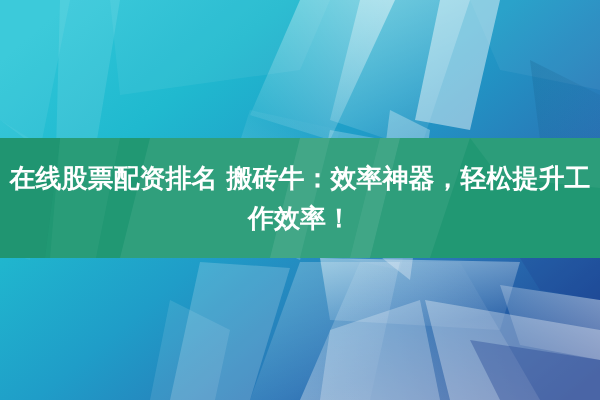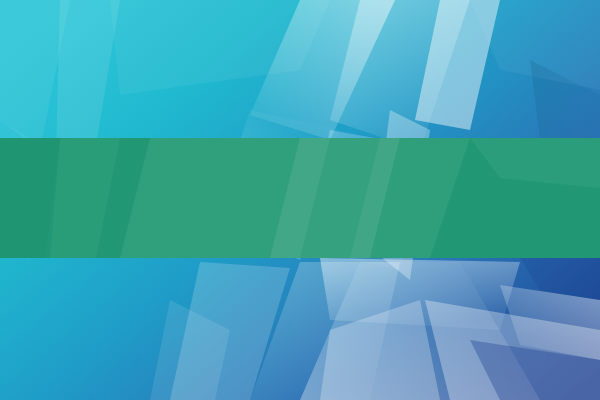--- a/index.html
+++ b/index.html
@@ -129,14 +129,17 @@
       <rect x="0" y="0" width="600" height="120" fill="#219873"></rect>
       <polygon points="150,0 330,0 300,120 120,120" fill="#ffffff" opacity="0.07"></polygon>
       <polygon points="300,0 400,0 370,120 270,120" fill="#ffffff" opacity="0.09"></polygon>
       <polygon points="380,0 470,0 430,120 350,120" fill="#ffffff" opacity="0.06"></polygon>
       <polygon points="60,0 120,0 96,120 50,120" fill="#ffffff" opacity="0.04"></polygon>
       <polygon points="470,0 600,0 600,50 500,40" fill="#ffffff" opacity="0.05"></polygon>
       <polygon points="0,0 60,0 45,120 0,120" fill="#0d6a50" opacity="0.06"></polygon>
     </svg>
   </div>
 
+  <div id="headline">
+    <h1 id="headline-text">在线股票配资排名 搬砖牛：效率神器，轻松提升工作效率！</h1>
+  </div>
 
 </div>
 
 </body></html>

